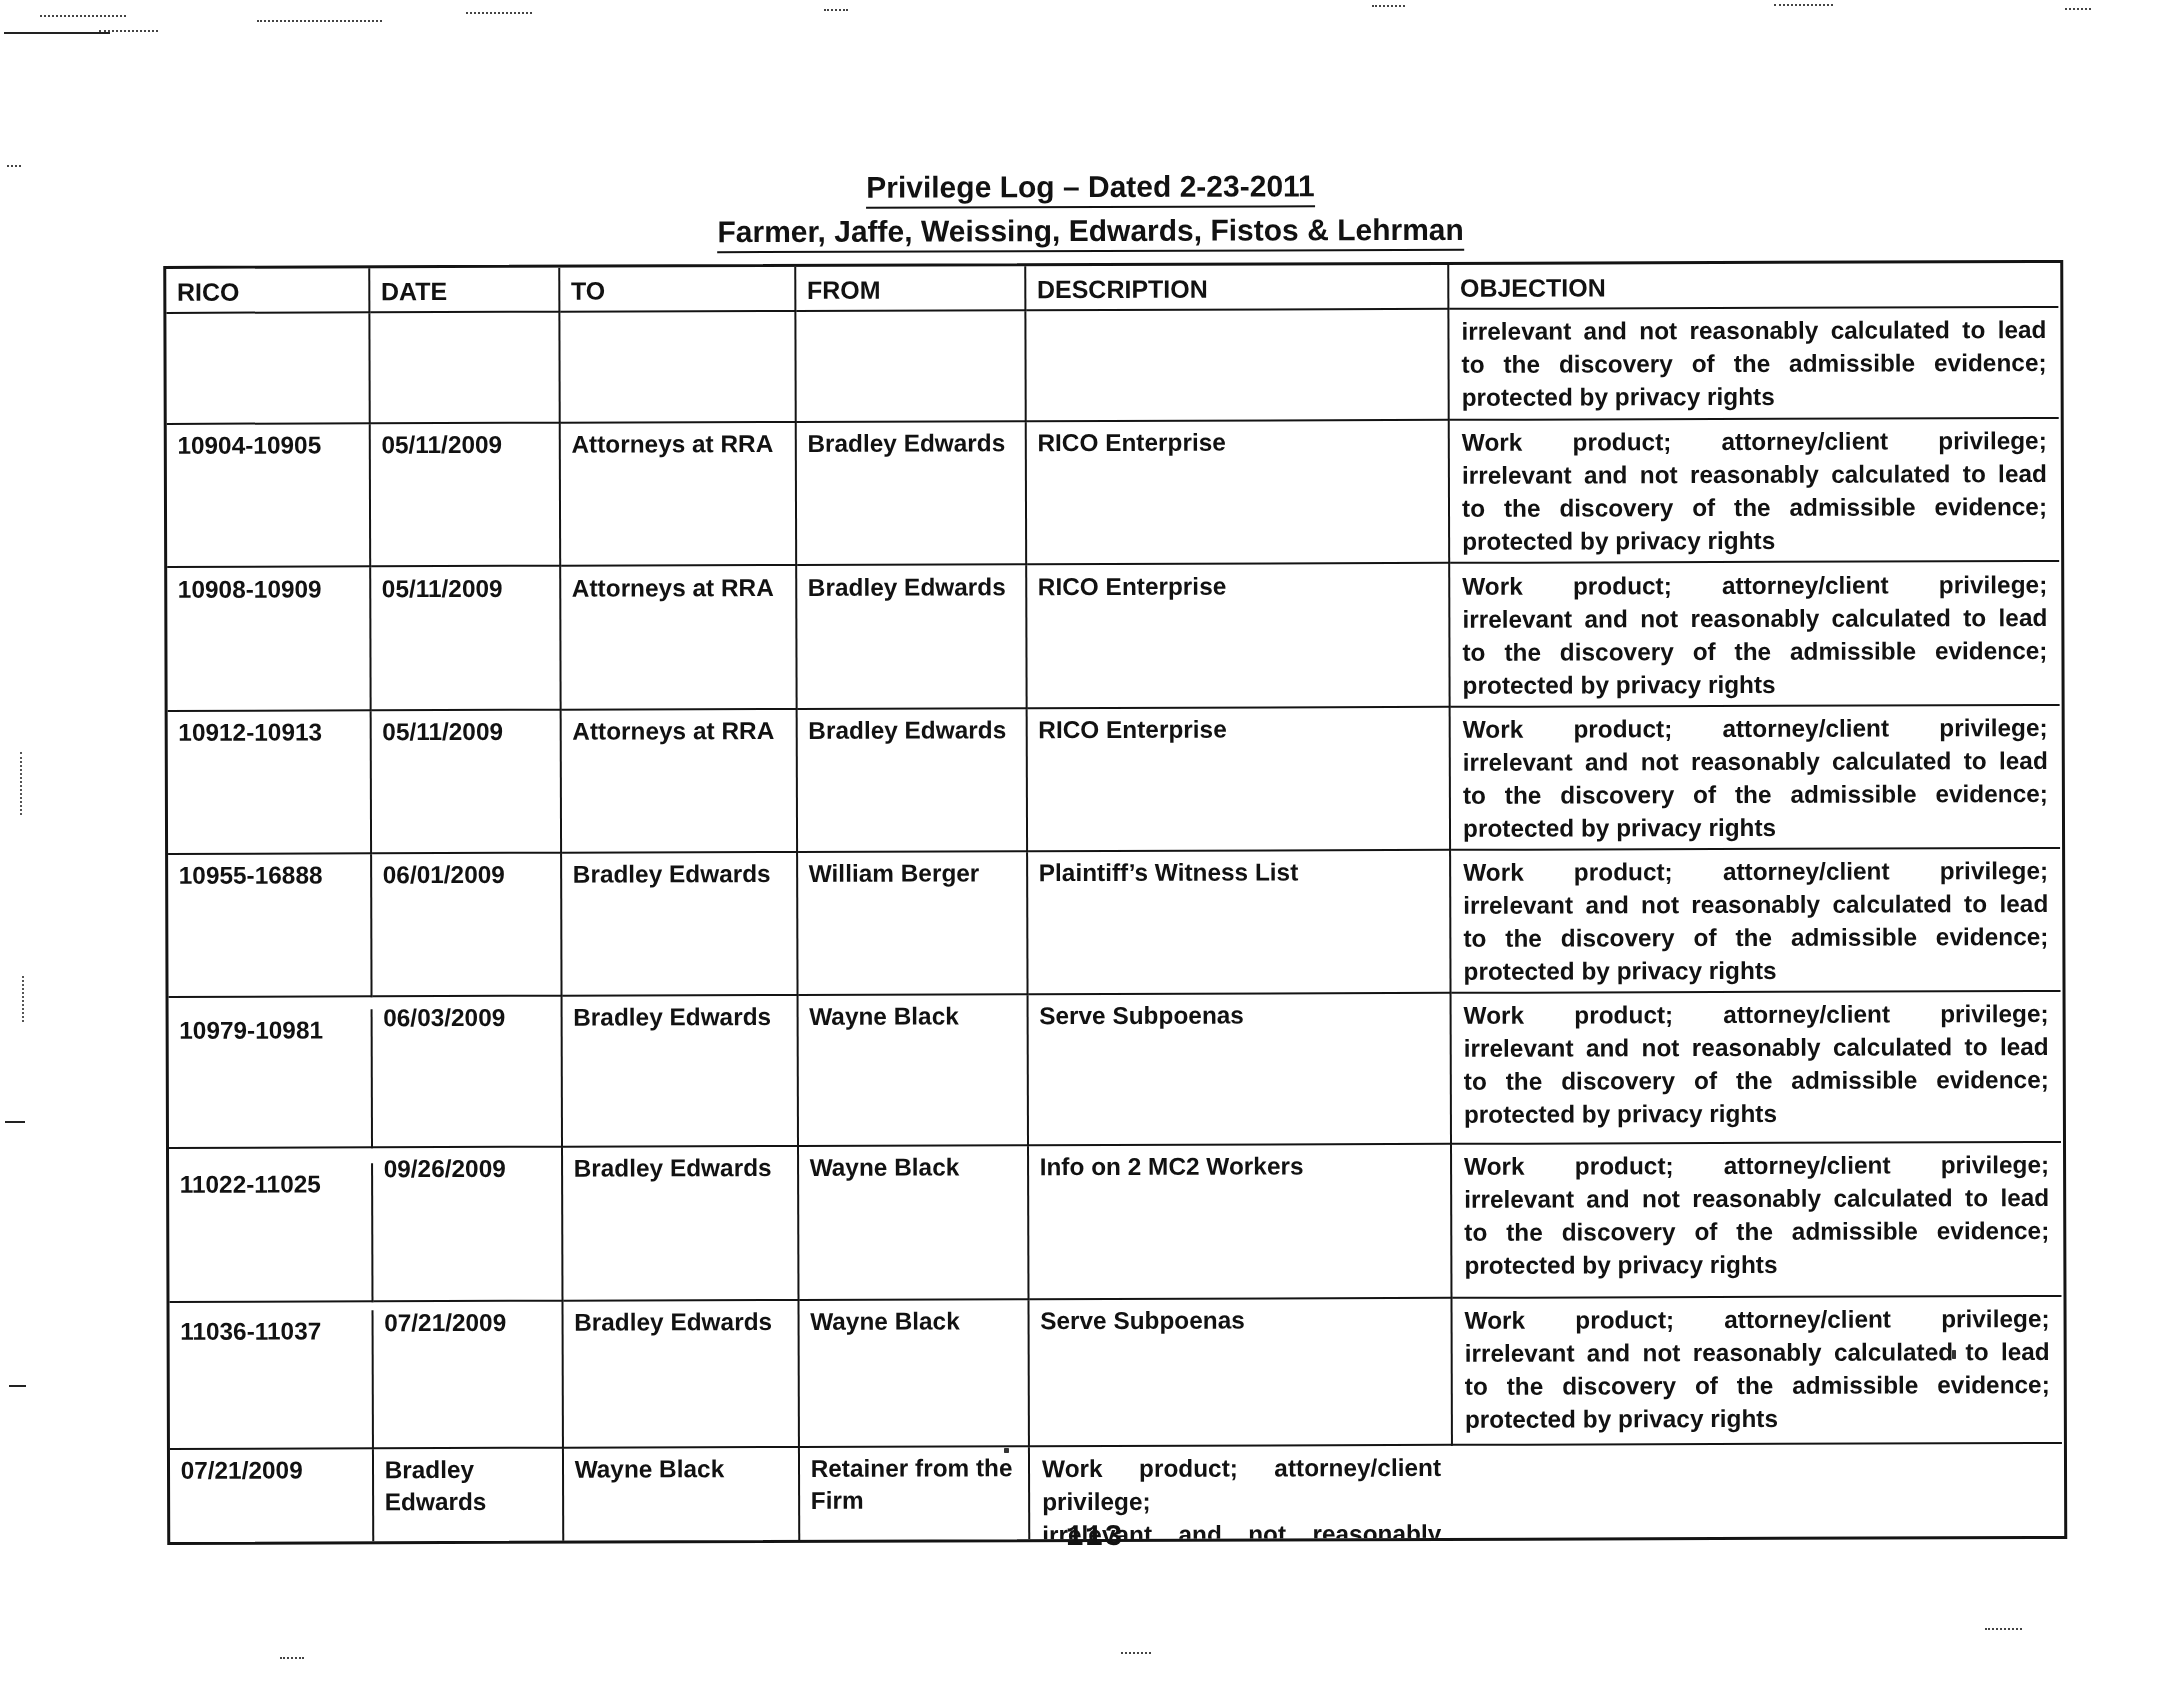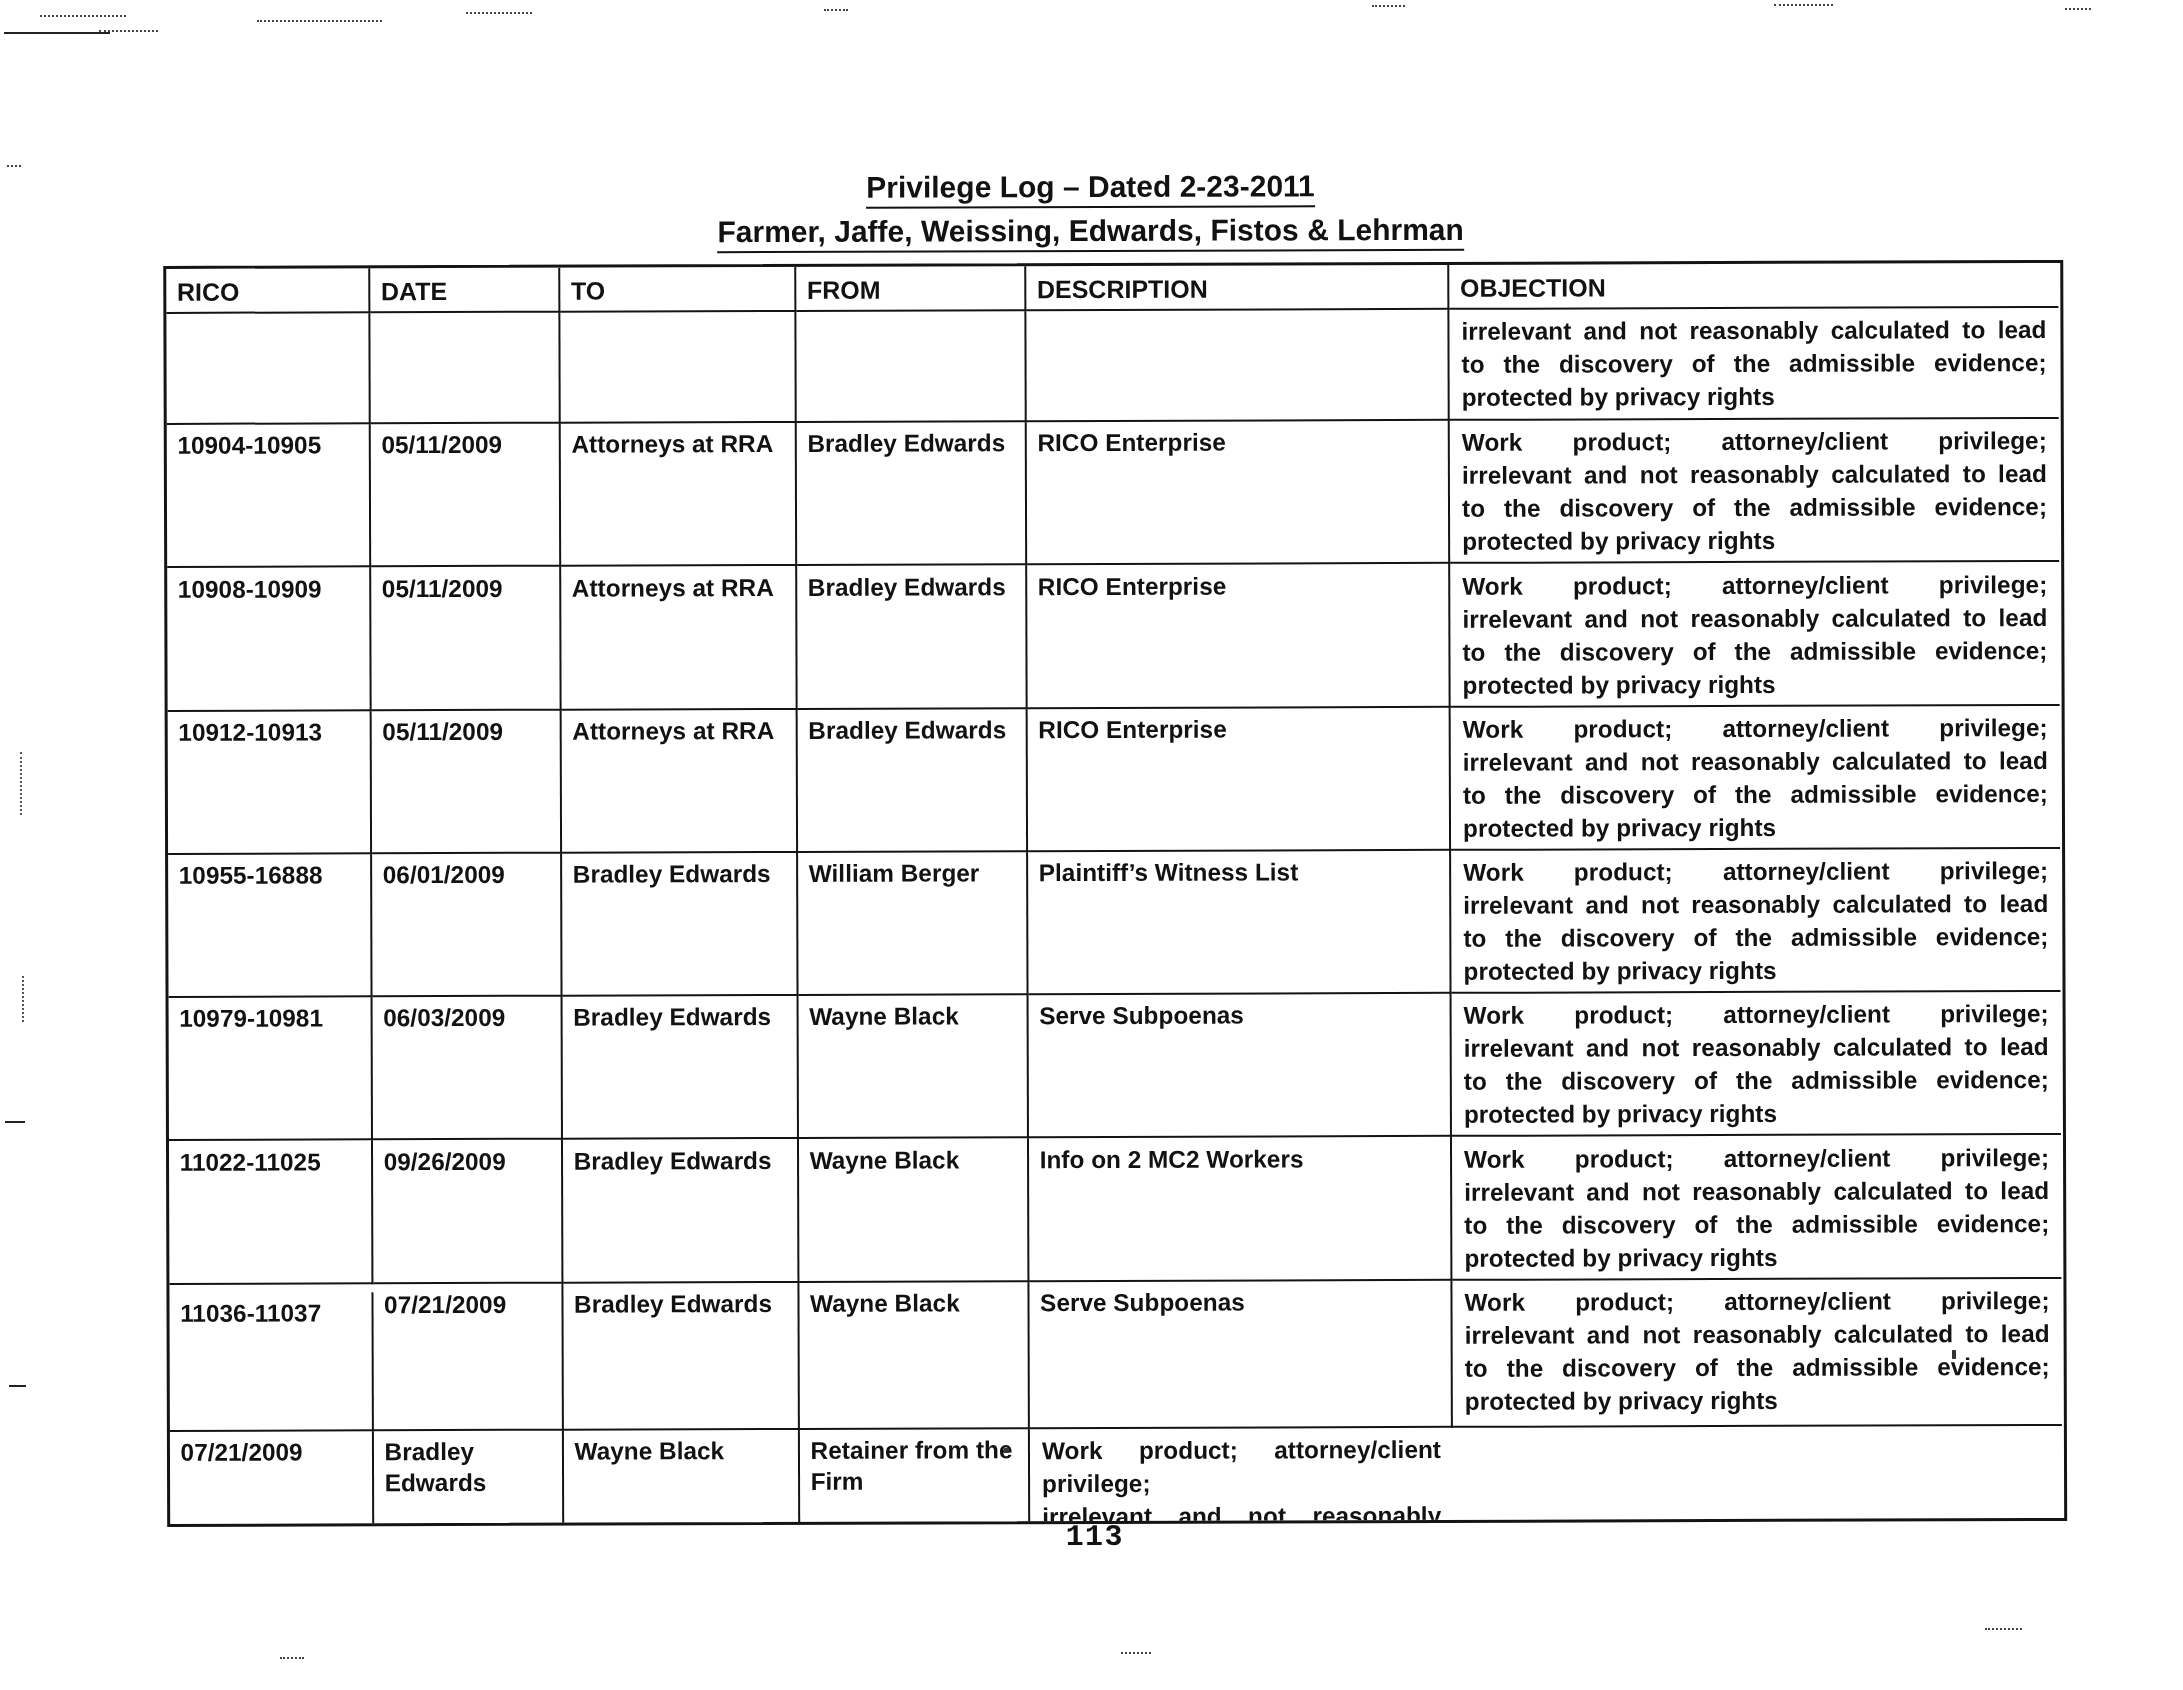--- a/index.html
+++ b/index.html
@@ -145,32 +145,32 @@
       <div class="cell rs" style="min-height: 139px;">06/01/2009</div>
       <div class="cell rs" style="min-height: 139px;">Bradley Edwards</div>
       <div class="cell rs" style="min-height: 139px;">William Berger</div>
       <div class="cell rs" style="min-height: 139px;">Plaintiff’s Witness List</div>
       <div class="cell ocell lastcol" style="min-height: 139px;">
         <div class="oline">Work product; attorney/client privilege;</div>
         <div class="oline">irrelevant and not reasonably calculated to lead</div>
         <div class="oline">to the discovery of the admissible evidence;</div>
         <div class="oline olast">protected by privacy rights</div>
       </div>
-      <div class="cell rs" style="min-height: 139px;">10979-10981</div>
+      <div class="cell rs" style="min-height: 139px; margin-top: 12px;">10979-10981</div>
       <div class="cell rs" style="min-height: 139px;">06/03/2009</div>
       <div class="cell rs" style="min-height: 139px;">Bradley Edwards</div>
       <div class="cell rs" style="min-height: 139px;">Wayne Black</div>
       <div class="cell rs" style="min-height: 139px;">Serve Subpoenas</div>
       <div class="cell ocell lastcol" style="min-height: 139px;">
         <div class="oline">Work product; attorney/client privilege;</div>
         <div class="oline">irrelevant and not reasonably calculated to lead</div>
         <div class="oline">to the discovery of the admissible evidence;</div>
         <div class="oline olast">protected by privacy rights</div>
       </div>
-      <div class="cell rs" style="min-height: 139px;">11022-11025</div>
+      <div class="cell rs" style="min-height: 139px; margin-top: 15px;">11022-11025</div>
       <div class="cell rs" style="min-height: 139px;">09/26/2009</div>
       <div class="cell rs" style="min-height: 139px;">Bradley Edwards</div>
       <div class="cell rs" style="min-height: 139px;">Wayne Black</div>
       <div class="cell rs" style="min-height: 139px;">Info on 2 MC2 Workers</div>
       <div class="cell ocell lastcol" style="min-height: 139px;">
         <div class="oline">Work product; attorney/client privilege;</div>
         <div class="oline">irrelevant and not reasonably calculated to lead</div>
         <div class="oline">to the discovery of the admissible evidence;</div>
         <div class="oline olast">protected by privacy rights</div>
       </div>

